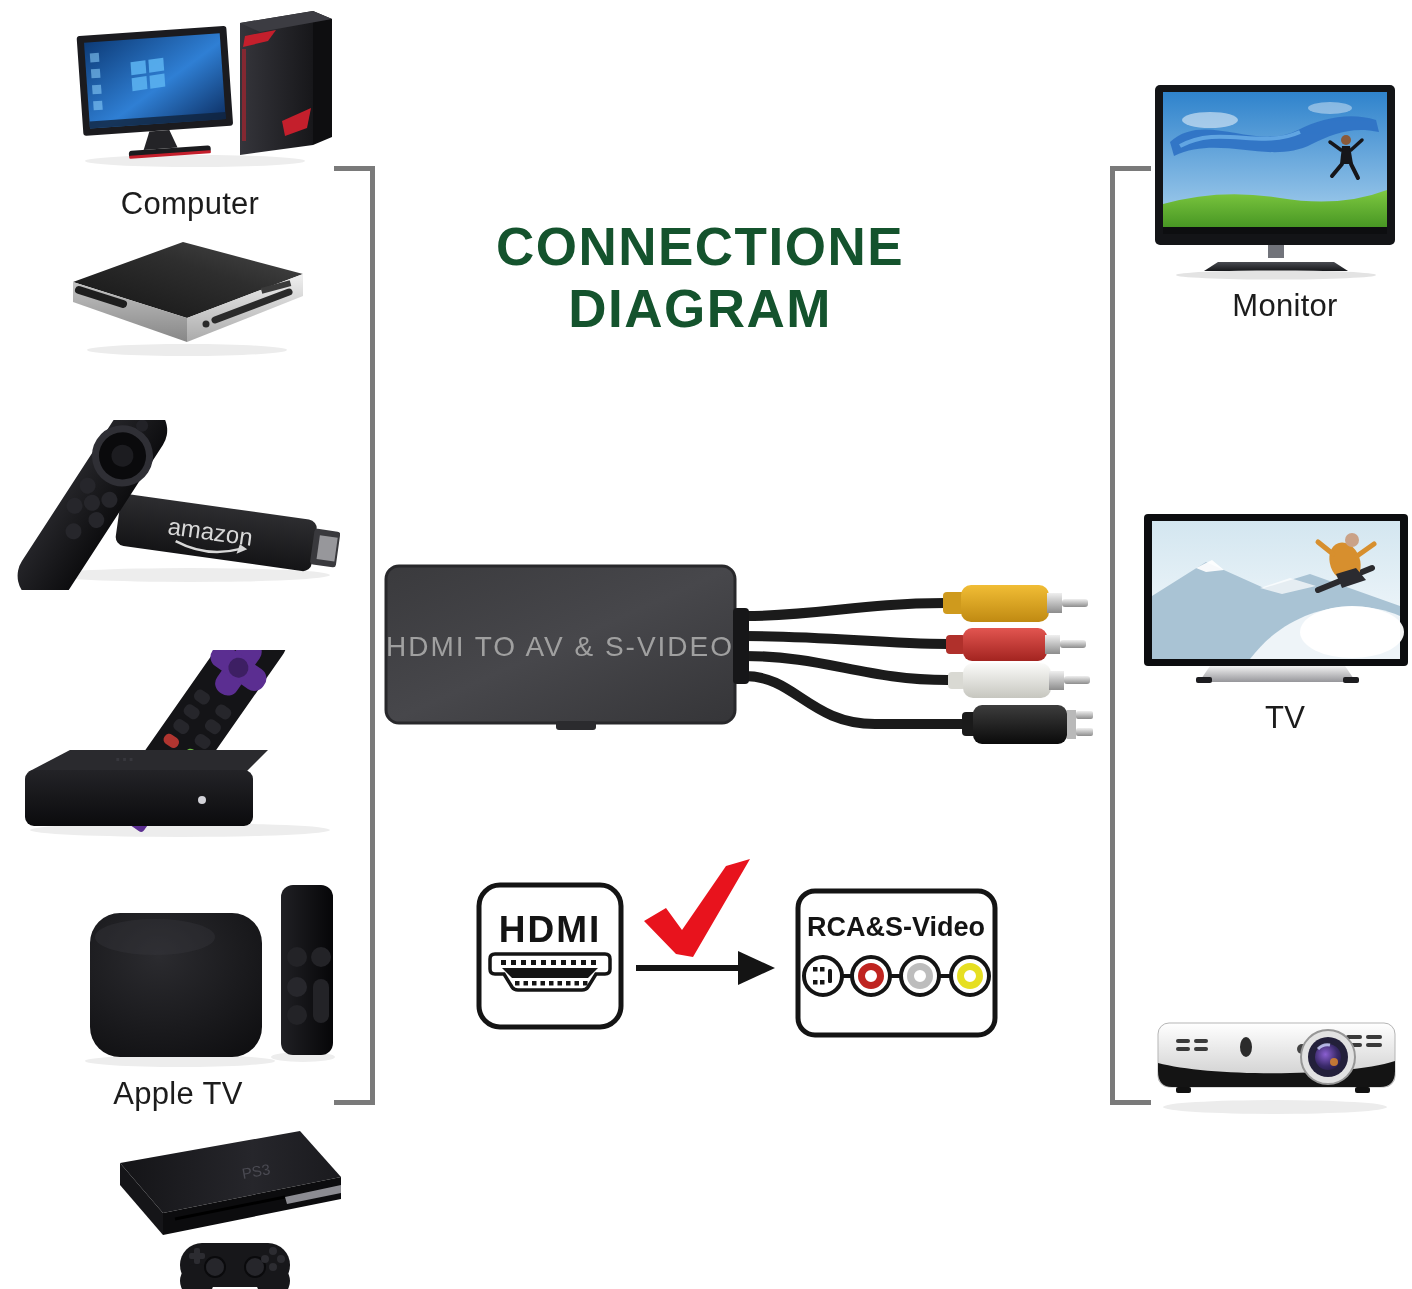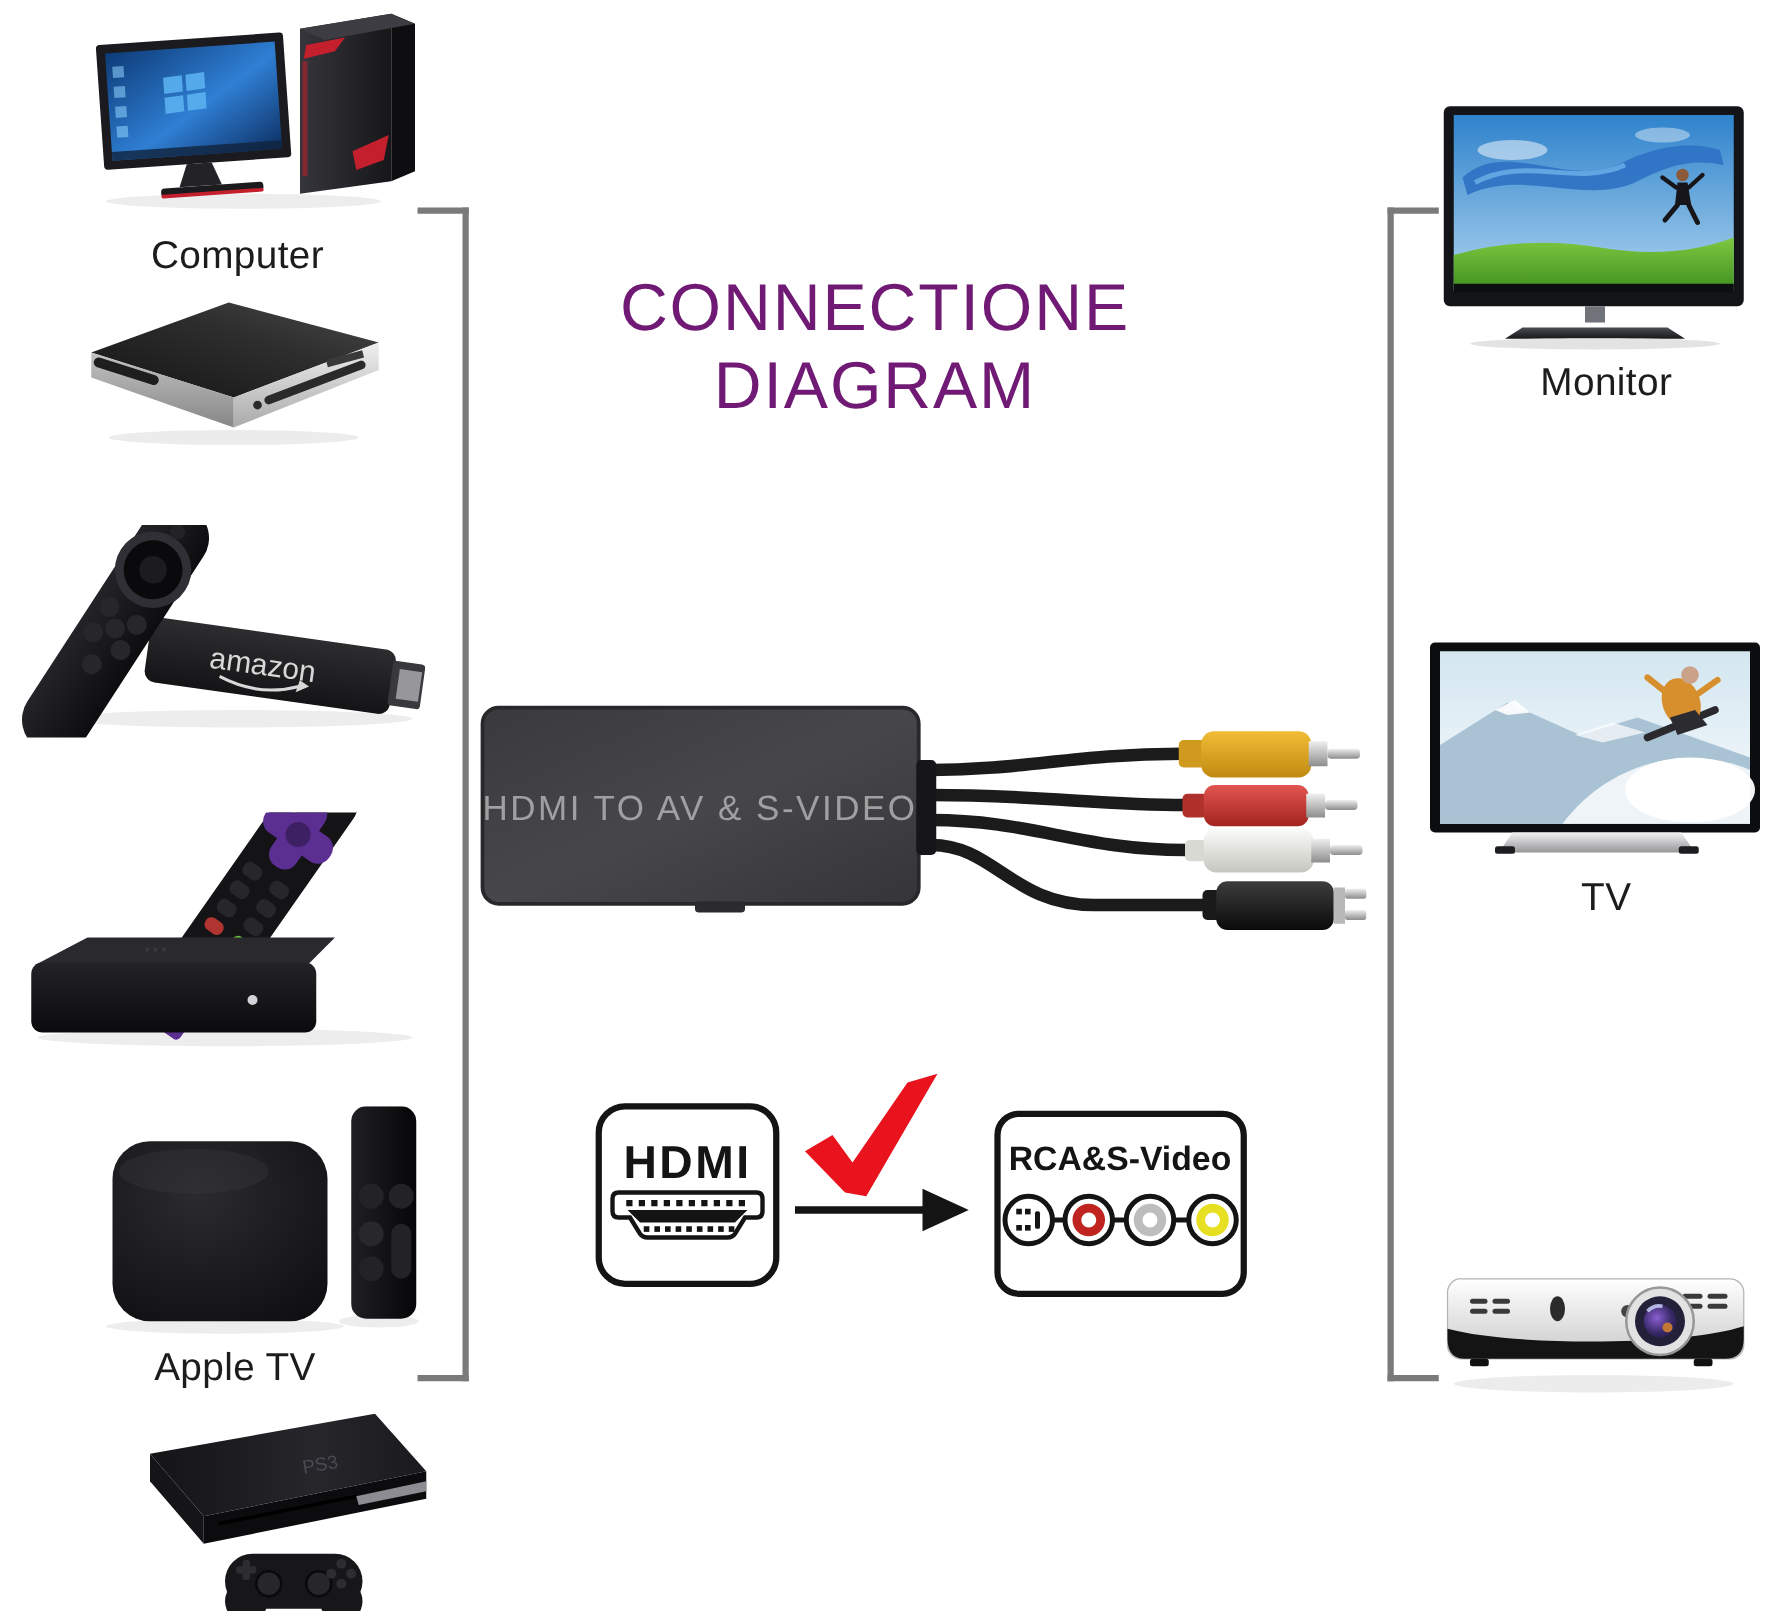--- a/index.html
+++ b/index.html
@@ -1,21 +1,21 @@
 <!DOCTYPE html>
 <html><head>
 <meta charset="utf-8">
 <style>
   html,body{margin:0;padding:0;background:#fff;}
   .canvas{position:relative;width:1412px;height:1289px;background:#ffffff;overflow:hidden;
           font-family:"Liberation Sans",sans-serif;}
   .abs{position:absolute;}
   .dev-label{position:absolute;text-align:center;font-size:31px;color:#1c1c1c;letter-spacing:.3px;}
   .title{position:absolute;left:420px;top:216px;width:560px;text-align:center;
-         font-weight:normal;font-size:53px;line-height:62px;color:#701a75;letter-spacing:1.5px;}
+         font-weight:bold;font-size:53px;line-height:62px;color:#14532d;letter-spacing:1.5px;}
   .title span{display:block;}
   .bracket{position:absolute;top:166px;height:929px;width:36px;}
   .bracket.left{left:334px;border-top:5px solid #7a7a7a;border-bottom:5px solid #7a7a7a;border-right:5px solid #7a7a7a;}
   .bracket.right{left:1110px;border-top:5px solid #7a7a7a;border-bottom:5px solid #7a7a7a;border-left:5px solid #7a7a7a;}
   svg{display:block;}
   text{font-family:"Liberation Sans",sans-serif;}
 </style>
 </head>
 <body>
 
@@ -193,21 +193,21 @@
     <rect x="5" y="28" width="172" height="144" rx="30" fill="url(#atvG)"></rect>
     <ellipse cx="70" cy="52" rx="60" ry="18" fill="#3a3a40" opacity=".35"></ellipse>
 
     <rect x="196" y="0" width="52" height="170" rx="12" fill="url(#atvrG)"></rect>
     <circle cx="212" cy="72" r="10" fill="#232327"></circle>
     <circle cx="236" cy="72" r="10" fill="#232327"></circle>
     <circle cx="212" cy="102" r="10" fill="#27272c"></circle>
     <rect x="228" y="94" width="16" height="44" rx="8" fill="#232327"></rect>
     <circle cx="212" cy="130" r="10" fill="#232327"></circle>
   </svg>
-  <div class="dev-label" style="left:78px;top:1076px;width:220px">Apple TV</div>
+  <div class="dev-label" style="left:68px;top:1076px;width:220px">Apple TV</div>
 
   <svg class="abs" style="left:85px;top:1115px" width="260" height="174" viewBox="0 0 260 174">
     <defs>
       <linearGradient id="psG" x1="0" y1="0" x2="1" y2="0">
         <stop offset="0" stop-color="#141417"></stop>
           <stop offset=".6" stop-color="#26262b"></stop>
           <stop offset="1" stop-color="#1a1a1e"></stop>
       </linearGradient>
     </defs>
     <polygon points="35,48 215,16 256,62 78,98" fill="url(#psG)"></polygon>

